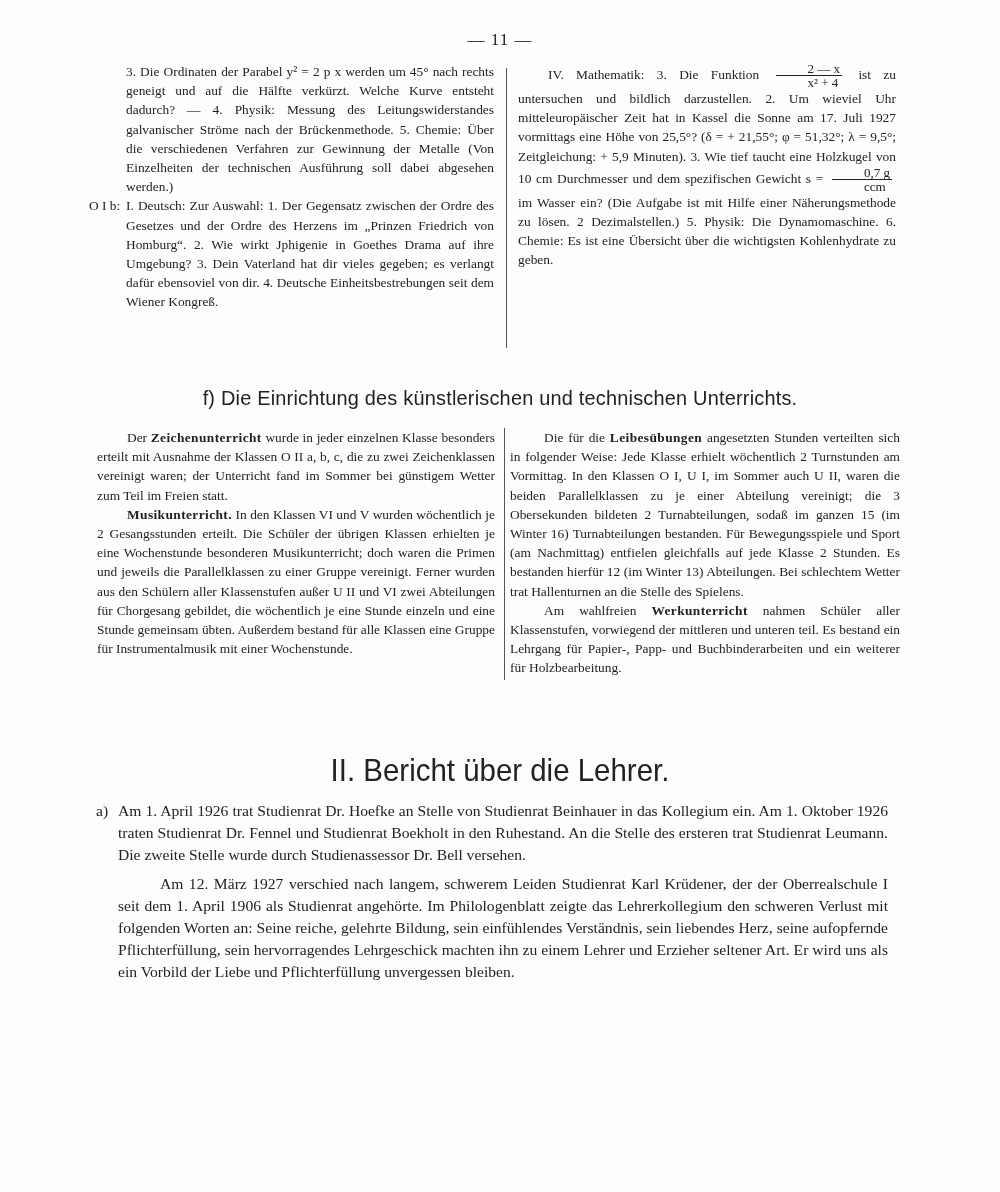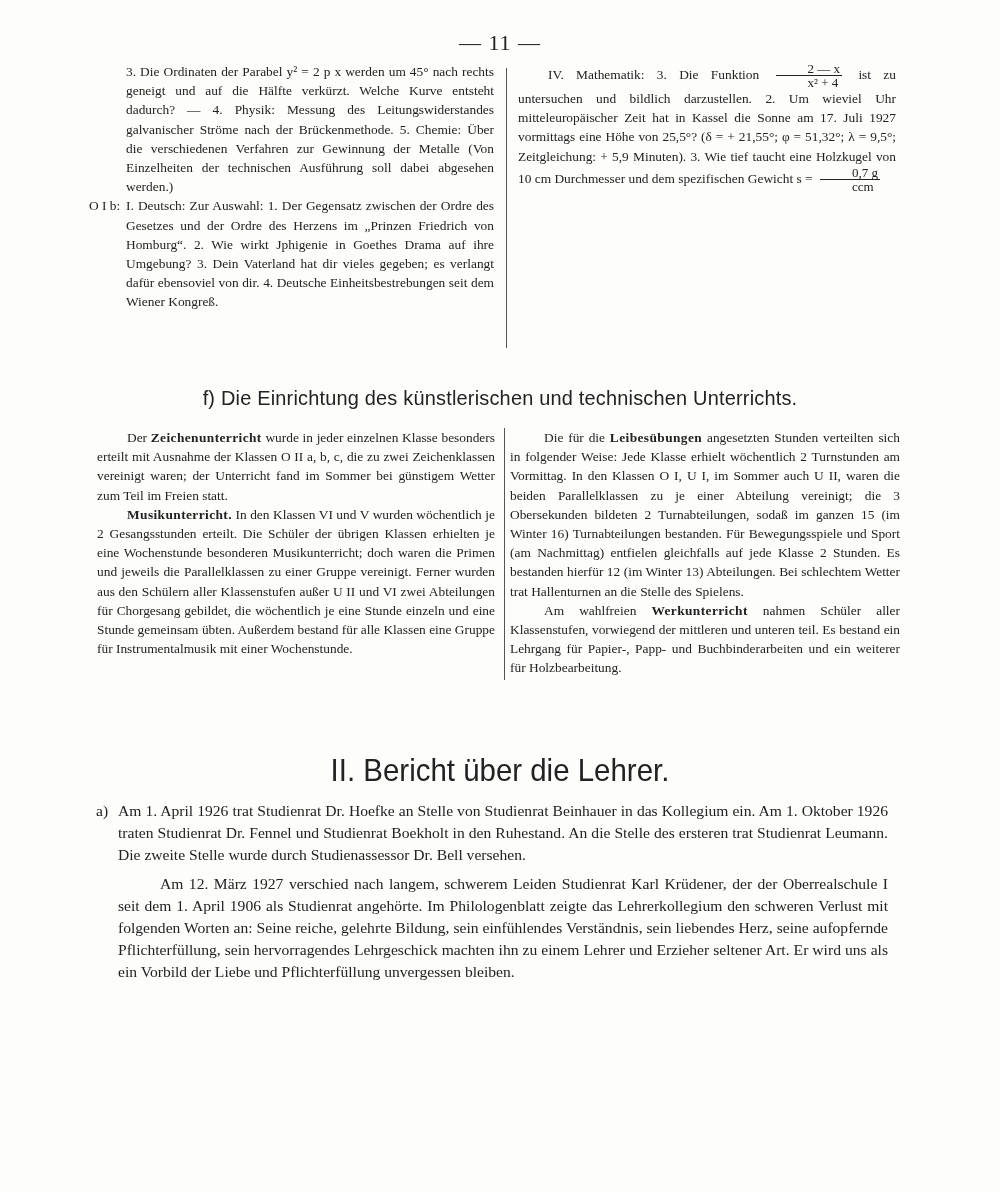--- a/index.html
+++ b/index.html
@@ -5,21 +5,21 @@
   html, body { margin: 0; padding: 0; }
   body {
     width: 1000px; height: 1192px; overflow: hidden;
     background: #fdfdfc;
     color: #222;
     font-family: "Liberation Serif", "DejaVu Serif", serif;
     position: relative;
   }
   .page-number {
     position: absolute; top: 30px; left: 0; width: 1000px; text-align: center;
-    font-size: 22px; letter-spacing: 1px;
+    font-size: 17px; letter-spacing: 1px;
   }
   .col {
     position: absolute;
     font-size: 13.4px; line-height: 19.2px;
     text-align: justify;
     hyphens: manual;
   }
   .col p { margin: 0; }
   .top-left { left: 126px; top: 62px; width: 368px; }
   .top-right { left: 518px; top: 62px; width: 378px; }
@@ -87,20 +87,21 @@
     <span>IV. Mathematik: 3. Die Funktion</span>
     <span class="frac">
       <span class="num">2 — x</span>
       <span class="den">x² + 4</span>
     </span>
     <span>ist zu untersuchen und bildlich darzustellen. 2. Um wieviel Uhr mitteleuropäischer Zeit hat in Kassel die Sonne am 17. Juli 1927 vormittags eine Höhe von 25,5°? (δ = + 21,55°; φ = 51,32°; λ = 9,5°; Zeitgleichung: + 5,9 Minuten). 3. Wie tief taucht eine Holzkugel von 10 cm Durchmesser und dem spezifischen Gewicht s =</span>
     <span class="frac">
       <span class="num">0,7 g</span>
       <span class="den">ccm</span>
     </span>
+    <span>im Wasser ein? (Die Aufgabe ist mit Hilfe einer Näherungsmethode zu lösen. 2 Dezimalstellen.) 5. Physik: Die Dynamomaschine. 6. Chemie: Es ist eine Übersicht über die wichtigsten Kohlenhydrate zu geben.</span>
   </p>
 </div>
 
 <div class="section-f-title">f) Die Einrichtung des künstlerischen und technischen Unterrichts.</div>
 
 <div class="col mid-left">
   <p class="indent">
     <span>Der</span>
     <b class="sp">Zeichenunterricht</b>
     <span>wurde in jeder einzelnen Klasse besonders erteilt mit Ausnahme der Klassen O II a, b, c, die zu zwei Zeichenklassen vereinigt waren; der Unterricht fand im Sommer bei günstigem Wetter zum Teil im Freien statt.</span>

